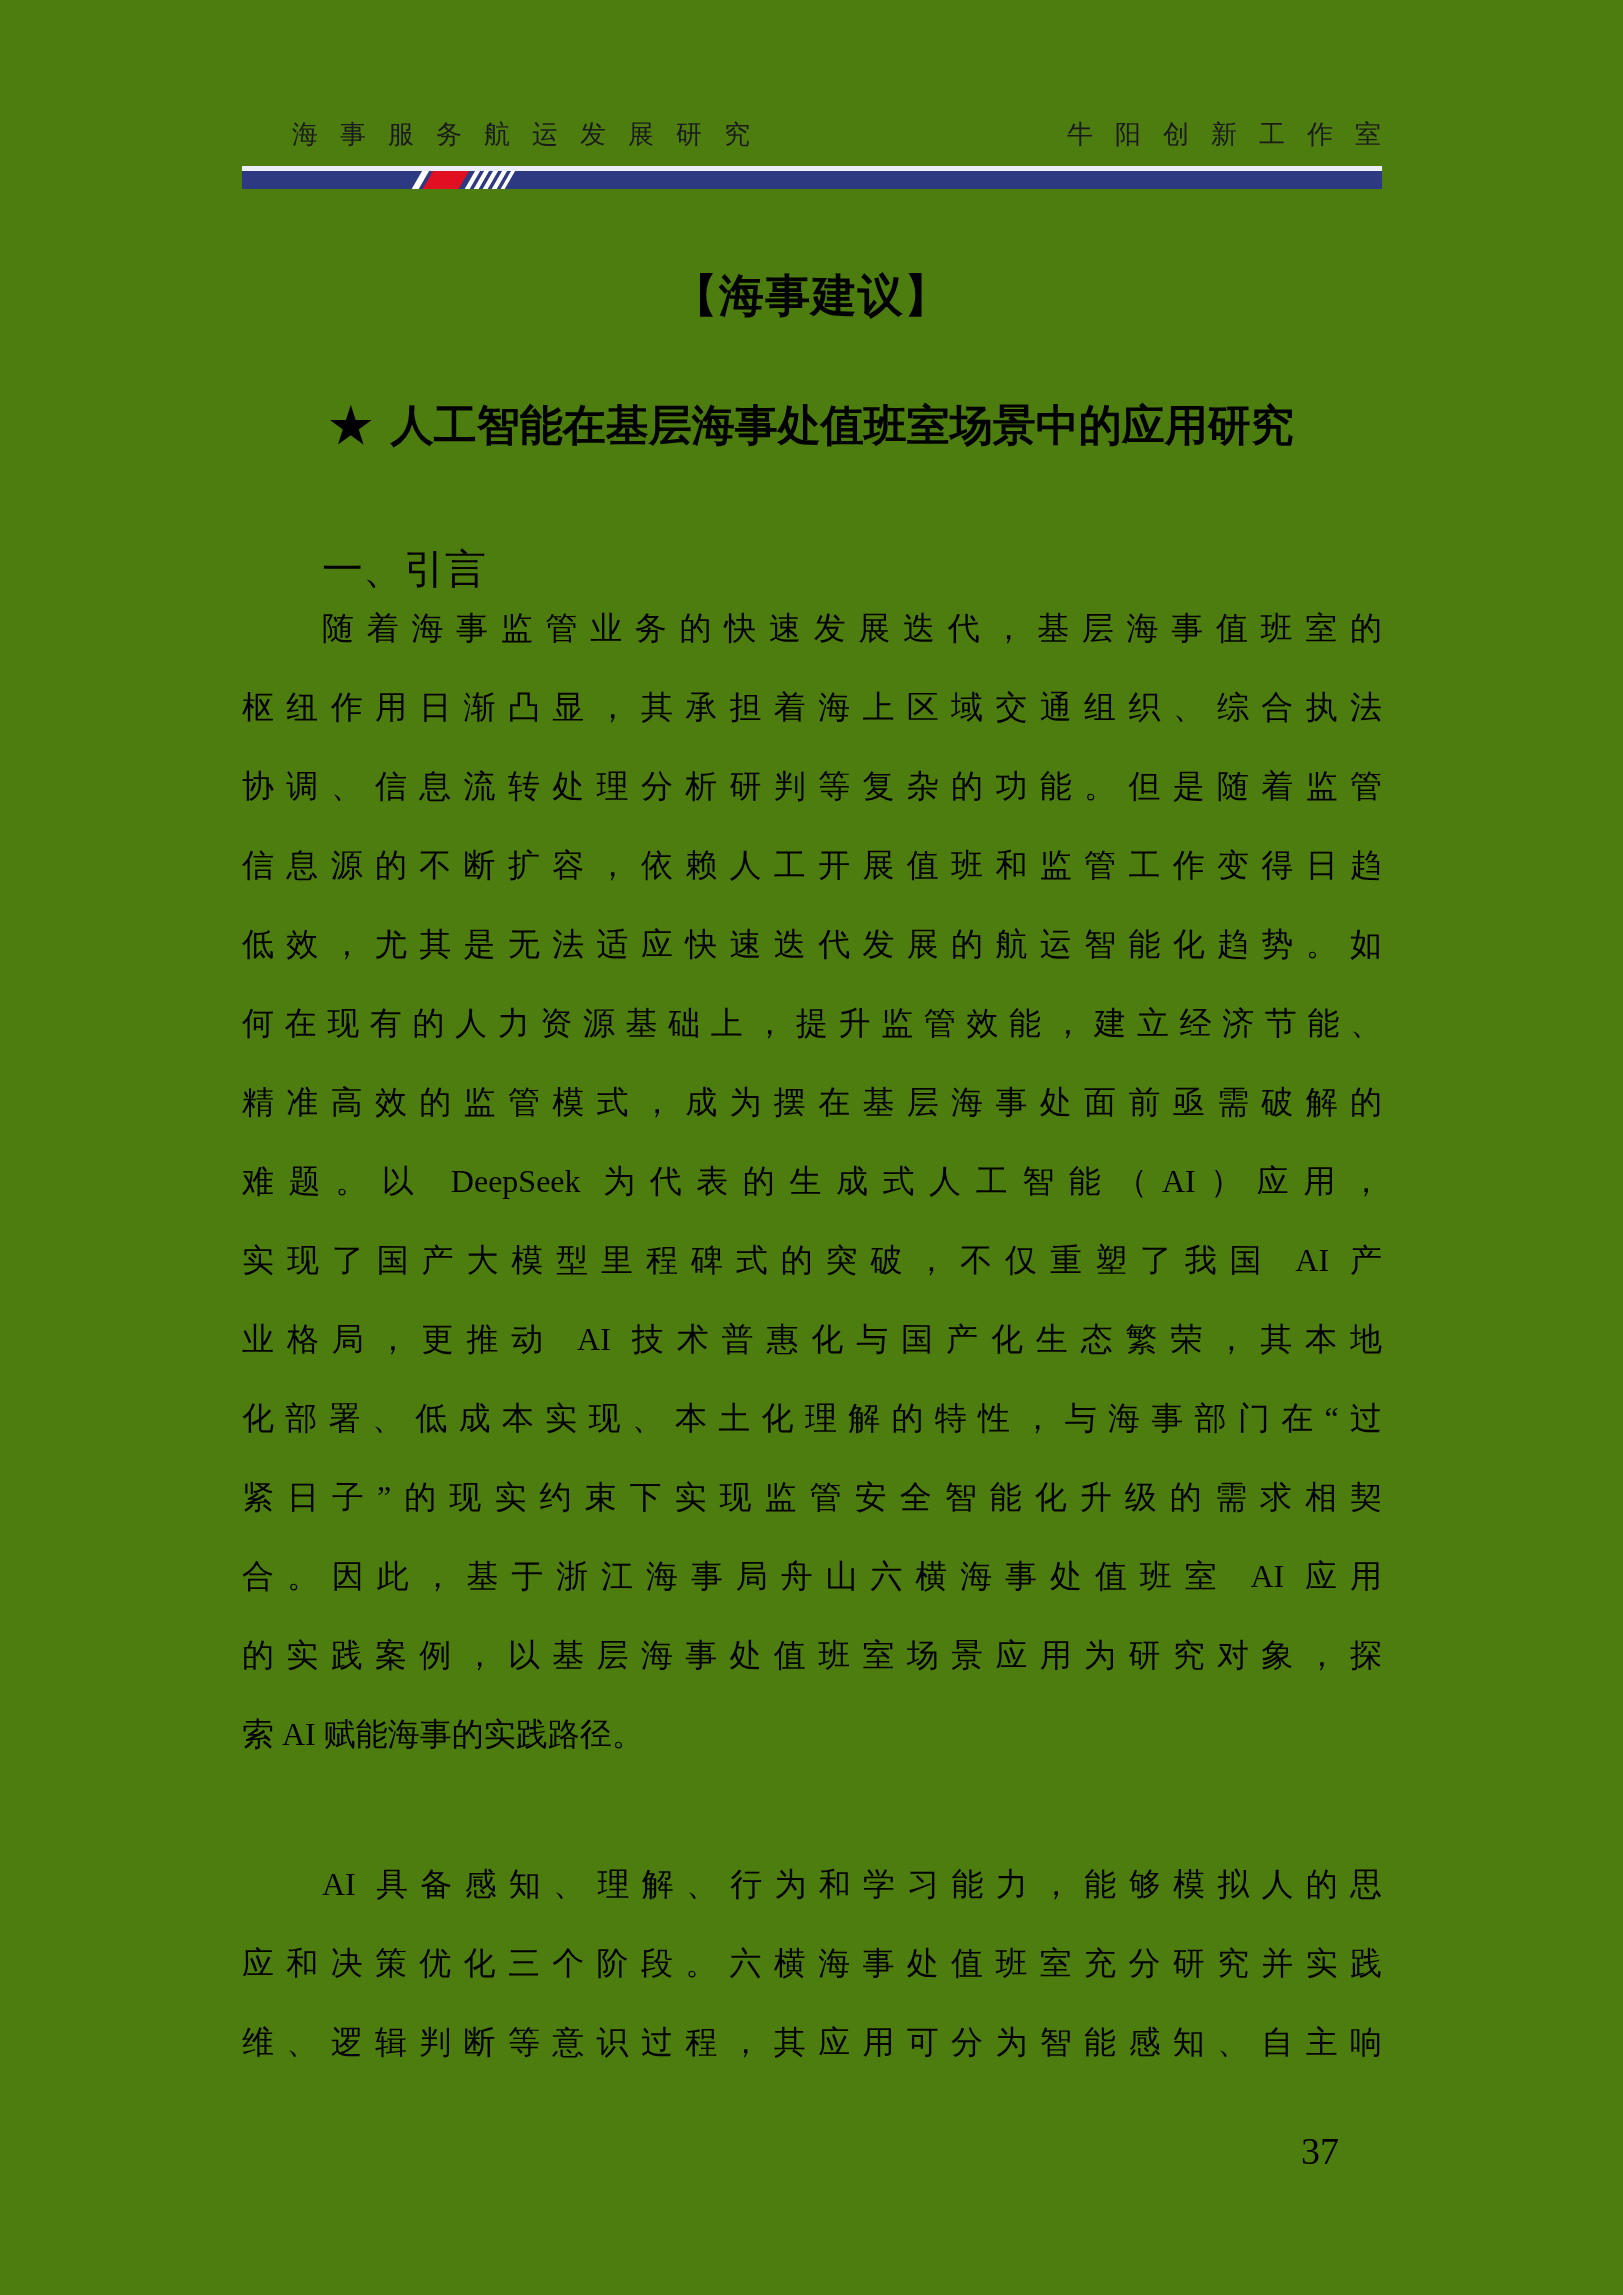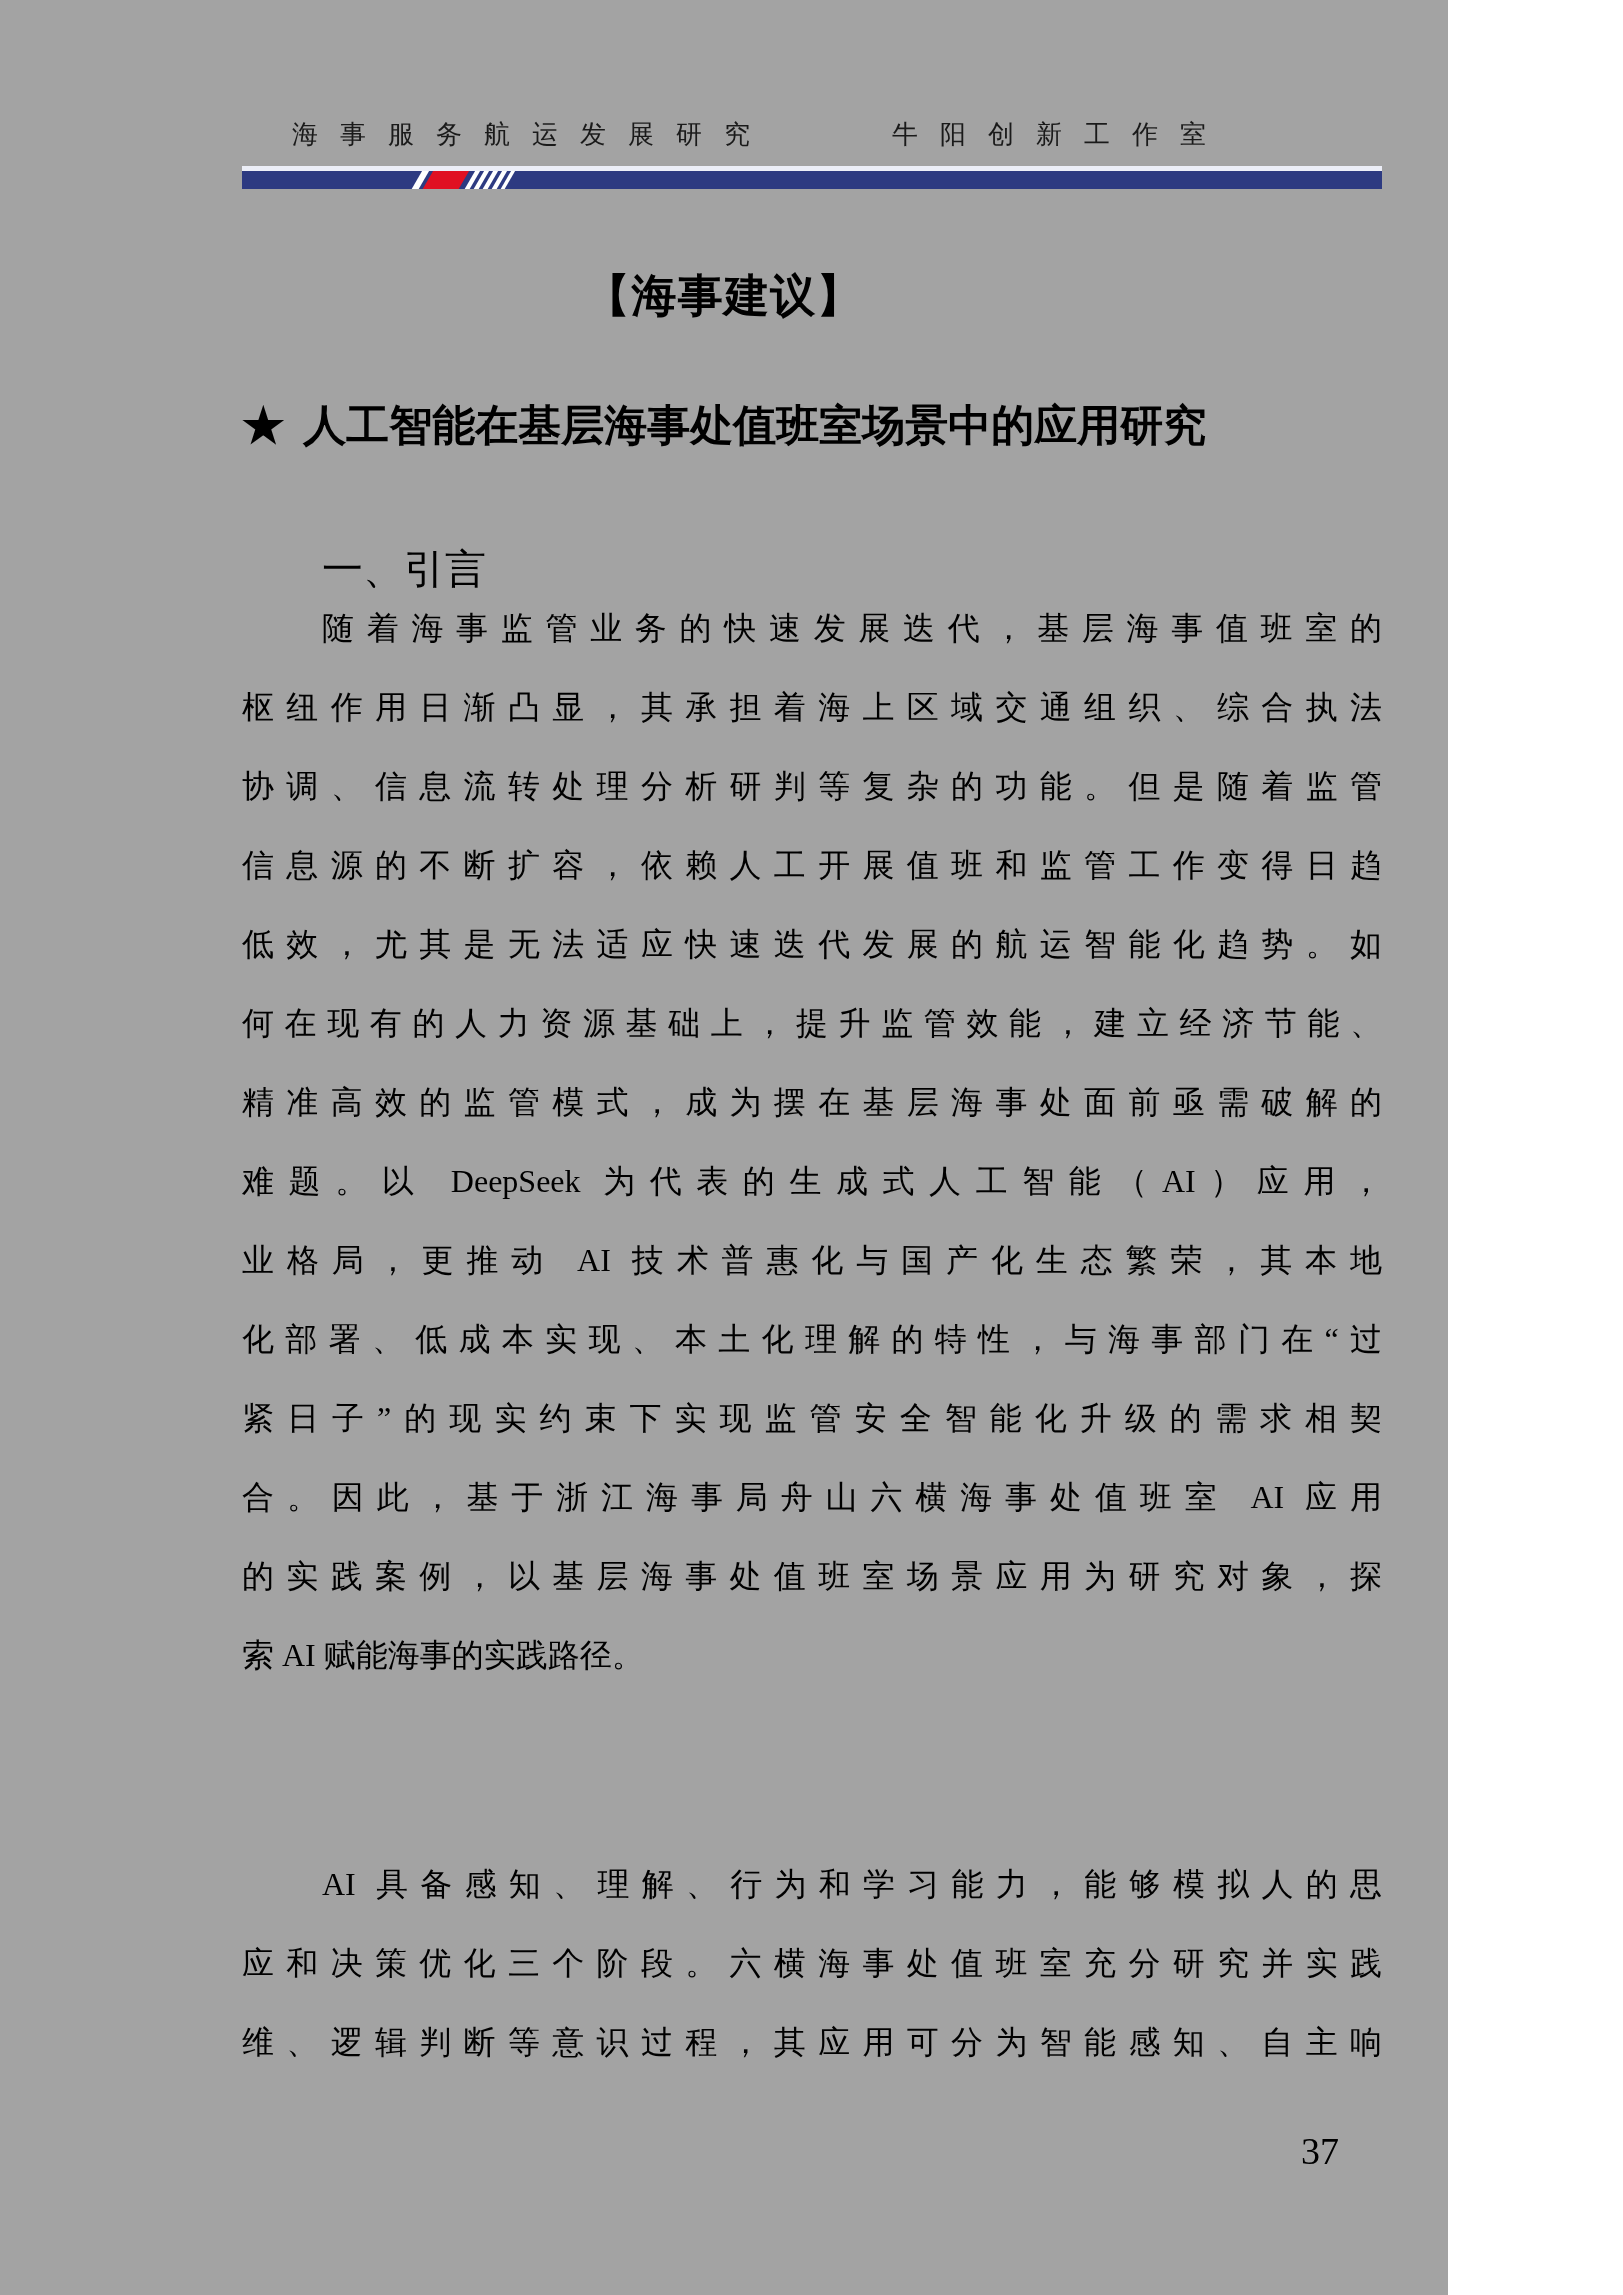--- a/index.html
+++ b/index.html
@@ -1,19 +1,19 @@
 <!DOCTYPE html>
 <html lang="zh" style="--bar-navy: #2d3a81; --bar-red: #e01022; --bar-highlight: #eceef7;font-size:10.5px"><head>
 <meta charset="utf-8">
 <style>
   html,body{margin:0;padding:0;background:#ffffff;}
   .page{
     position:relative;
-    width:1448px;height:2295px;
-    background:#a3a3a3;
+    width:1623px;height:2295px;
+    background:#4d7c0f;
     color:#000;
     font-family:"Liberation Serif","DejaVu Serif",serif;
     overflow:hidden;
   }
   
   .hdr-left,.hdr-right{
     position:absolute;top:115px;
     font-size:26px;line-height:39px;
     letter-spacing:22px;
     color:#1a1a1a;
@@ -114,20 +114,21 @@
   <div class="sec-heading heading-1">一、引言</div>
   <div class="para para-1">
     <div class="bline fill indent">随着海事监管业务的快速发展迭代，基层海事值班室的</div>
     <div class="bline fill">枢纽作用日渐凸显，其承担着海上区域交通组织、综合执法</div>
     <div class="bline fill">协调、信息流转处理分析研判等复杂的功能。但是随着监管</div>
     <div class="bline fill">信息源的不断扩容，依赖人工开展值班和监管工作变得日趋</div>
     <div class="bline fill">低效，尤其是无法适应快速迭代发展的航运智能化趋势。如</div>
     <div class="bline fill">何在现有的人力资源基础上，提升监管效能，建立经济节能、</div>
     <div class="bline fill">精准高效的监管模式，成为摆在基层海事处面前亟需破解的</div>
     <div class="bline fill">难题。以 DeepSeek 为代表的生成式人工智能（AI）应用，</div>
+    <div class="bline fill">实现了国产大模型里程碑式的突破，不仅重塑了我国 AI 产</div>
     <div class="bline fill">业格局，更推动 AI 技术普惠化与国产化生态繁荣，其本地</div>
     <div class="bline fill">化部署、低成本实现、本土化理解的特性，与海事部门在“过</div>
     <div class="bline fill">紧日子”的现实约束下实现监管安全智能化升级的需求相契</div>
     <div class="bline fill">合。因此，基于浙江海事局舟山六横海事处值班室 AI 应用</div>
     <div class="bline fill">的实践案例，以基层海事处值班室场景应用为研究对象，探</div>
     <div class="bline">索 AI 赋能海事的实践路径。</div>
   </div>
 
   <div class="para para-2">
     <div class="bline fill indent">AI 具备感知、理解、行为和学习能力，能够模拟人的思</div>

